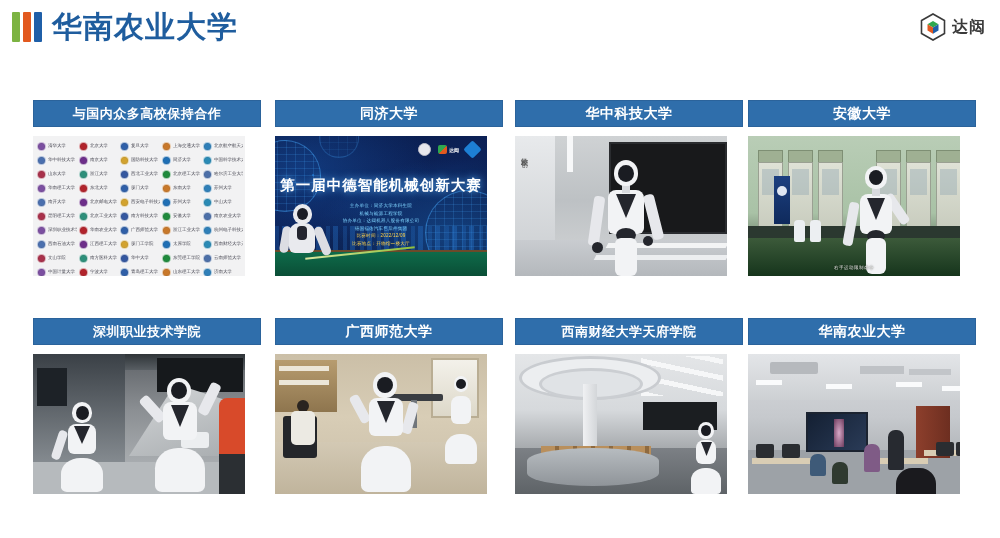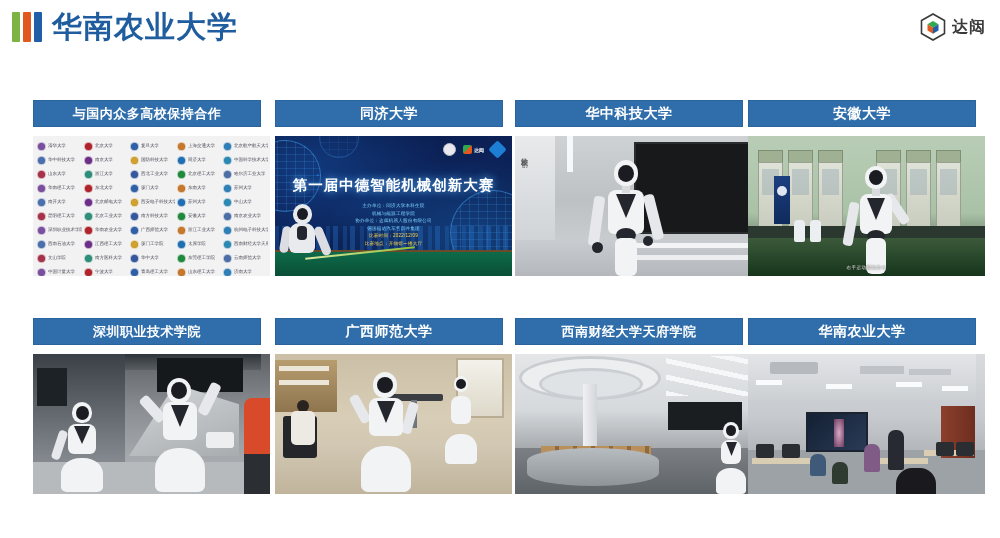--- a/index.html
+++ b/index.html
@@ -57,21 +57,21 @@
 
   .card-head {
     width:100%; height:27px; background:#2f6eab;
     border:1px solid #2b639b;
     display:flex; align-items:center; justify-content:center;
     color:#ffffff; font-size:14px; font-weight:bold; letter-spacing:.5px;
     white-space:nowrap; overflow:hidden;
   }
   .card-head.wide { font-size:13px; }
   .card-body {
-    position:absolute; left:0; top:36px; width:237px; height:140px;
+    position:absolute; left:0; top:36px; width:212px; height:140px;
     overflow:hidden; background:#86efac;
   }
 
   
   .logo-grid {
     width:100%; height:100%; background:#f2f2f3;
     display:grid; grid-template-columns:repeat(5,1fr);
     grid-auto-rows:14px; padding:3px 2px; gap:0px;
   }
   .uni {

